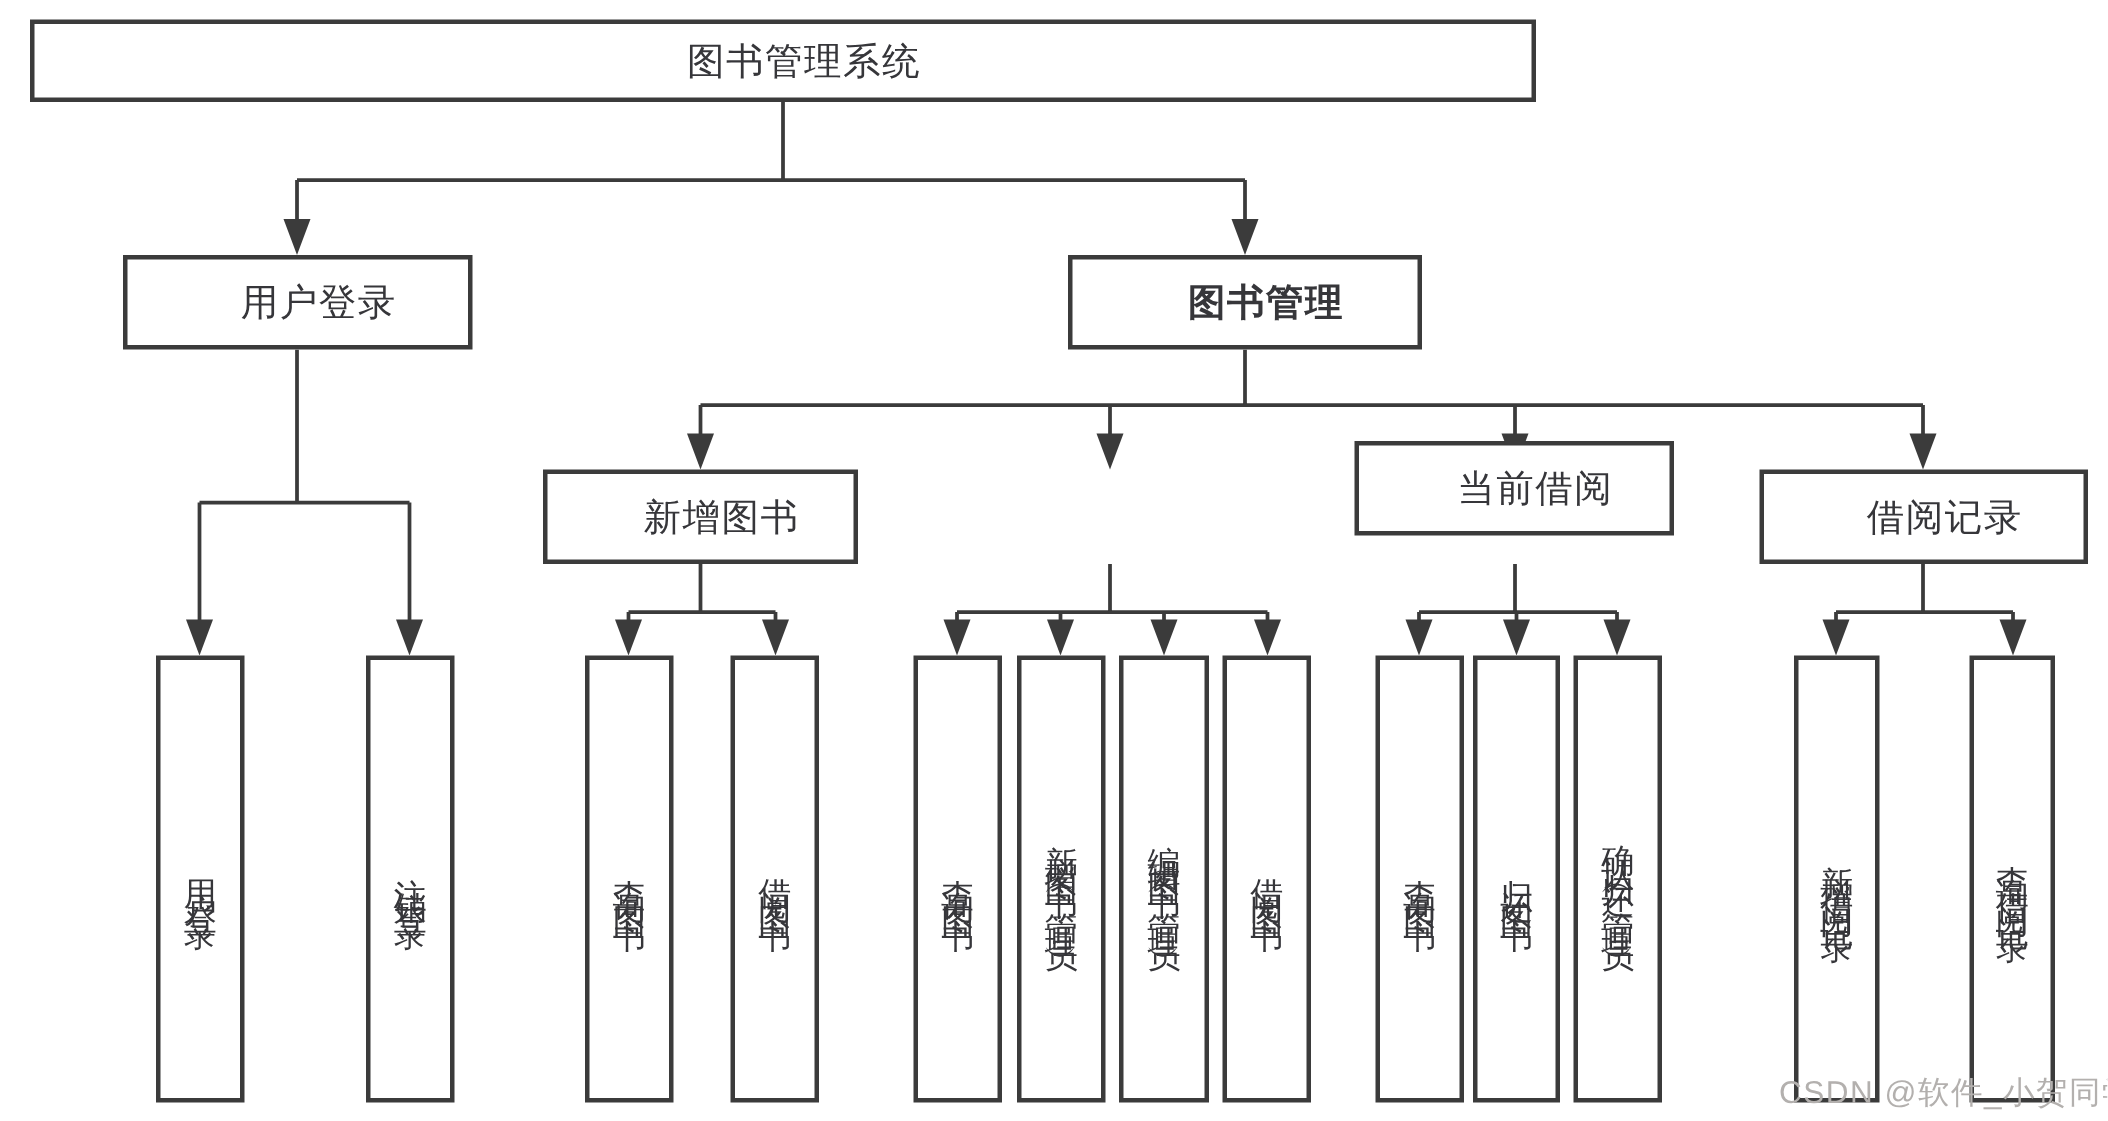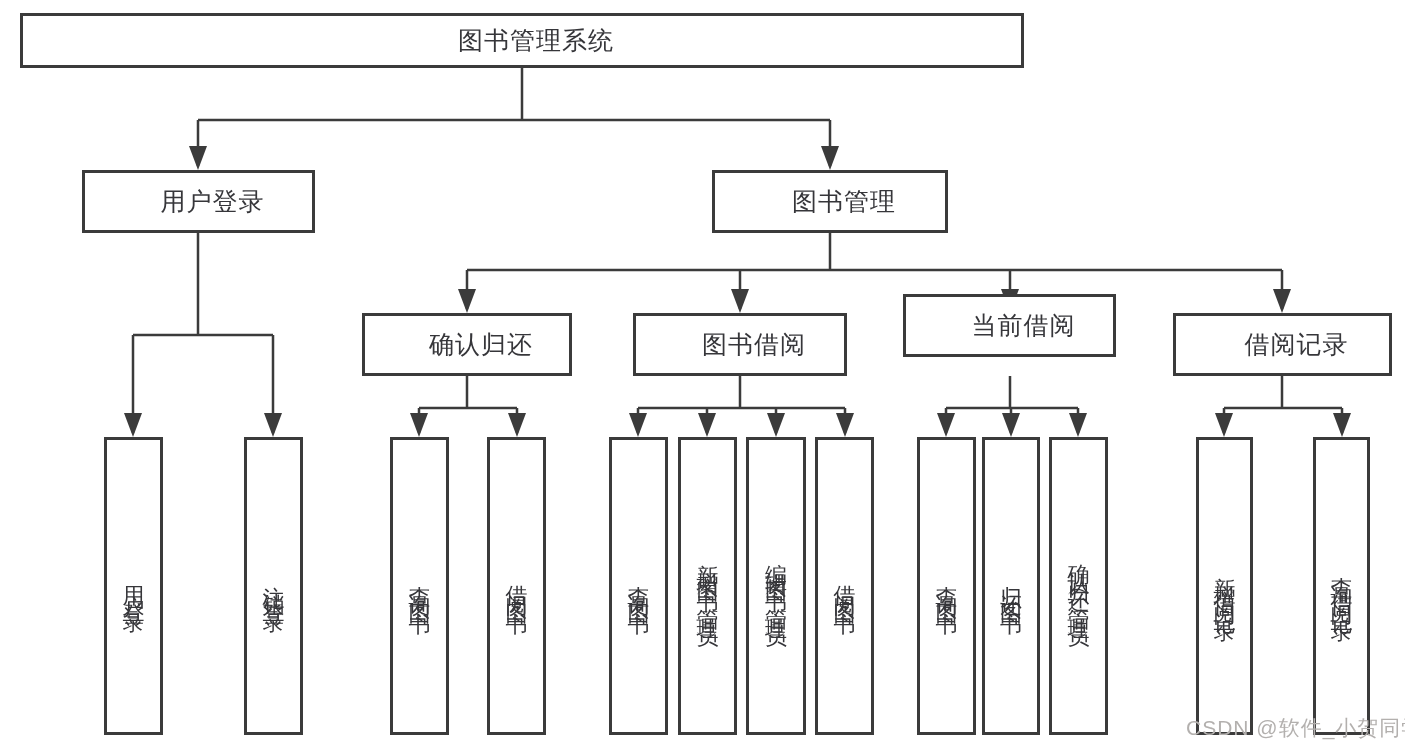--- a/index.html
+++ b/index.html
@@ -37,21 +37,21 @@
     text-orientation: mixed;
     font-size: 22px;
     line-height: 1;
     letter-spacing: 9px;
     white-space: nowrap;
   }
 
   
   #n-root        { left: 20px;   top: 13px;  width: 1004px; height: 55px; }
   #n-user-login  { left: 82px;   top: 170px; width: 233px;  height: 63px; }
-  #n-book-mgmt   { left: 712px;  top: 170px; width: 236px;  height: 63px; }
+  #n-book-mgmt   { left: 712px;  top: 170px; width: 236px;  height: 63px; font-weight: bold; }
   #n-new-book    { left: 362px;  top: 313px; width: 210px;  height: 63px; }
   #n-book-borrow { left: 633px;  top: 313px; width: 214px;  height: 63px; }
   #n-cur-borrow  { left: 903px;  top: 294px; width: 213px;  height: 63px; }
   #n-borrow-rec  { left: 1173px; top: 313px; width: 219px;  height: 63px; }
 
   #lf-a1 { left: 104px;  width: 59px; }
   #lf-a2 { left: 244px;  width: 59px; }
   #lf-b1 { left: 390px;  width: 59px; }
   #lf-b2 { left: 487px;  width: 59px; }
   #lf-c1 { left: 609px;  width: 59px; }
@@ -125,24 +125,21 @@
   </div>
 
   <div id="n-user-login" class="box hnode">
     <span>用户登录</span>
   </div>
   <div id="n-book-mgmt" class="box hnode">
     <span>图书管理</span>
   </div>
 
   <div id="n-new-book" class="box hnode">
-    <span>确认归还</span>
-  </div>
-  <div id="n-book-borrow" class="box hnode">
-    <span>图书借阅</span>
+    <span>新增图书</span>
   </div>
   <div id="n-cur-borrow" class="box hnode">
     <span>当前借阅</span>
   </div>
   <div id="n-borrow-rec" class="box hnode">
     <span>借阅记录</span>
   </div>
 
   <div id="lf-a1" class="box leaf">
     <span class="vtext">用户登录</span>

